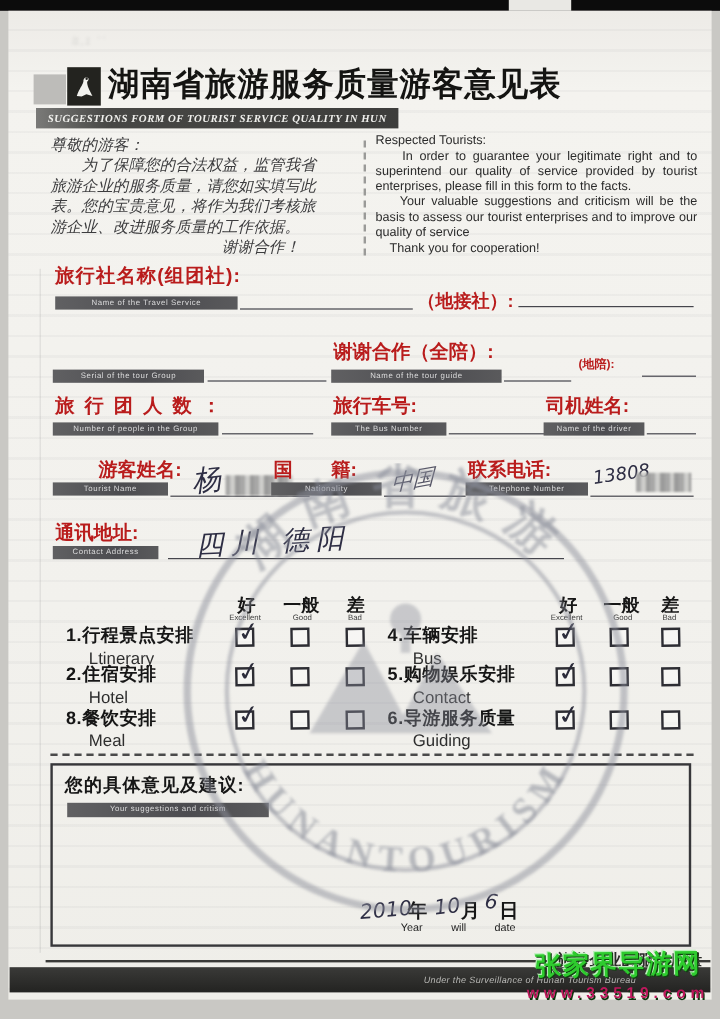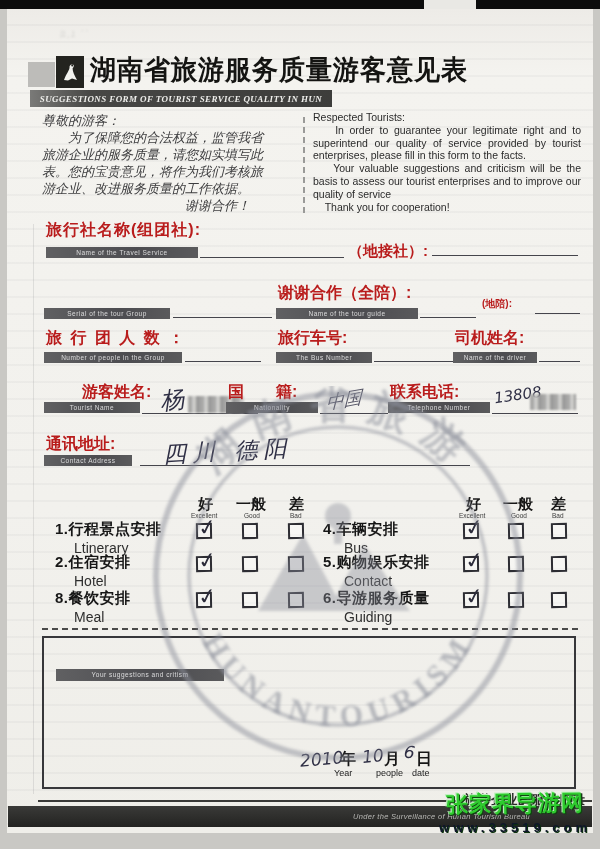--- a/index.html
+++ b/index.html
@@ -71,21 +71,21 @@
   .foot-line-l { position:absolute; left:38px; top:800px; width:424px; border-top:2px solid #3a3a38; }
   .foot-line-r { position:absolute; left:570px; top:800px; width:22px; border-top:2px solid #3a3a38; }
   .foot-cn { position:absolute; left:464px; top:791px; font-size:13px; font-weight:900; color:#2a2a28; letter-spacing:.5px; }
   .foot-bar { position:absolute; left:8px; top:806px; width:584px; height:21px;
           background:linear-gradient(180deg,#3a3a38,#232321); display:flex; align-items:center; justify-content:flex-end; }
   .foot-bar span { color:#b9b9b6; font-size:7.5px; font-style:italic; padding-right:62px; letter-spacing:.3px; }
 
   .wm { position:absolute; left:430px; top:789px; width:170px; text-align:center; z-index:20; }
   .wm-site { font-size:22px; font-weight:900; letter-spacing:1px; color:#2ecb2e;
           text-shadow:1px 1px 0 #114411, -1px -1px 0 #b8f0b8; transform:rotate(-1deg); white-space:nowrap; }
-  .wm-url { font-size:13px; font-weight:900; letter-spacing:4px; color:#0f172a;
+  .wm-url { font-size:13px; font-weight:900; letter-spacing:4px; color:#be185d;
           text-shadow:1px 1px 0 #0d330d; margin-top:1px; }
 
   .stamp { position:absolute; left:148px; top:386px; pointer-events:none; z-index:8; }
 
   .smudge { position:absolute; color:#8a8a8a; opacity:.22; filter:blur(1.2px); font-style:italic; }
 </style>
 </head>
 <body>
 
 <div class="page">
@@ -211,29 +211,30 @@
 
   <div class="ritem-cn" style="left:323px;top:589px;">6.导游服务质量</div>
   <div class="ritem-en" style="left:344px;top:609px;">Guiding</div>
   <div class="rbox checked" style="left:463px;top:592px;"></div>
   <div class="rbox" style="left:508px;top:592px;"></div>
   <div class="rbox" style="left:551px;top:592px;"></div>
 
   <div class="dash-sep"></div>
 
   <div class="sbox">
+    <div class="sbox-label">您的具体意见及建议:</div>
     <div class="ebar sbox-ebar">Your suggestions and critism</div>
   </div>
 
   <div class="hw date-hw" style="left:300px;top:749px;transform:rotate(-5deg);">2010</div>
   <div class="date-cn" style="left:340px;top:749px;">年</div>
   <div class="date-en" style="left:334px;top:768px;">Year</div>
   <div class="hw date-hw" style="left:362px;top:746px;transform:rotate(-6deg);">10</div>
   <div class="date-cn" style="left:384px;top:749px;">月</div>
-  <div class="date-en" style="left:376px;top:768px;">people</div>
+  <div class="date-en" style="left:376px;top:768px;">will</div>
   <div class="hw date-hw" style="left:404px;top:742px;transform:rotate(8deg);">6</div>
   <div class="date-cn" style="left:416px;top:749px;">日</div>
   <div class="date-en" style="left:412px;top:768px;">date</div>
 
   <svg class="stamp" width="380" height="380" viewBox="0 0 380 380">
     <defs>
       <path id="arcTop" d="M 32 190 A 158 158 0 0 1 348 190"></path>
       <path id="arcBot" d="M 40 190 A 150 150 0 0 0 340 190"></path>
       <filter id="stampblur">
           <feGaussianBlur stdDeviation="1.5"></feGaussianBlur>

